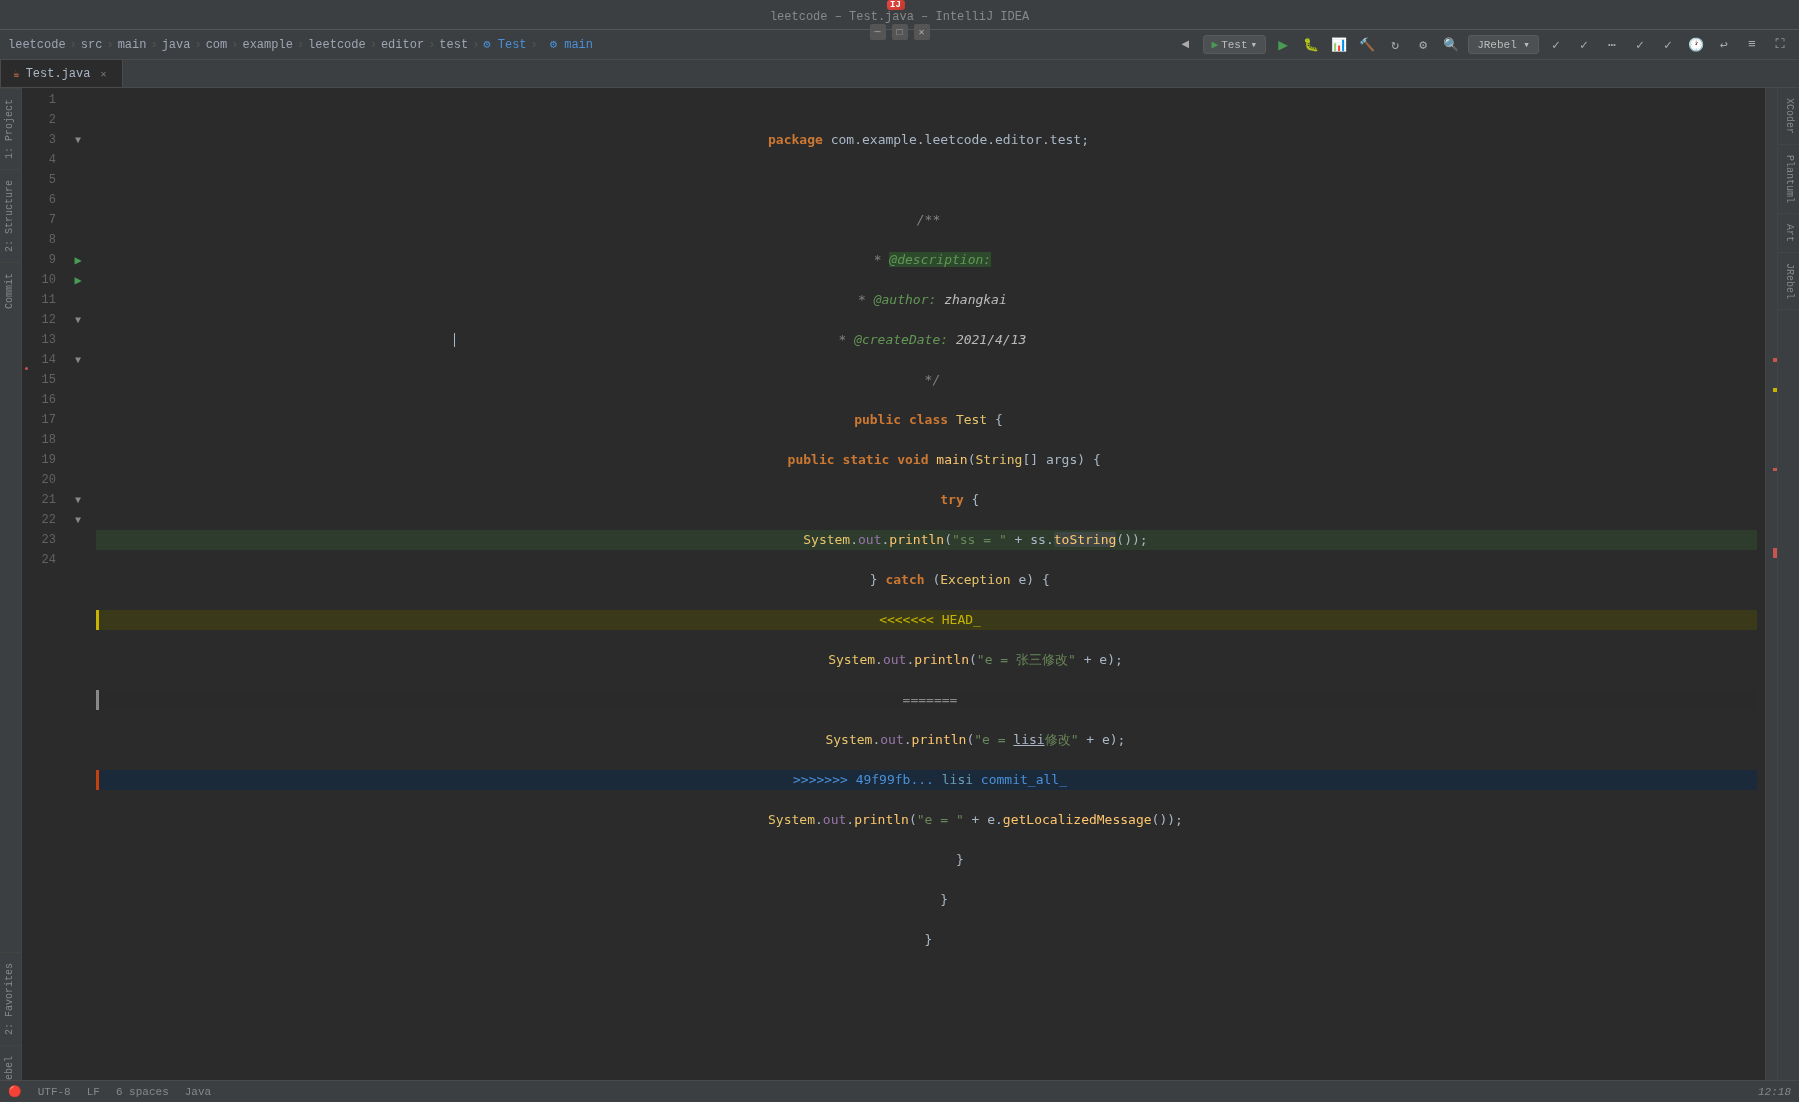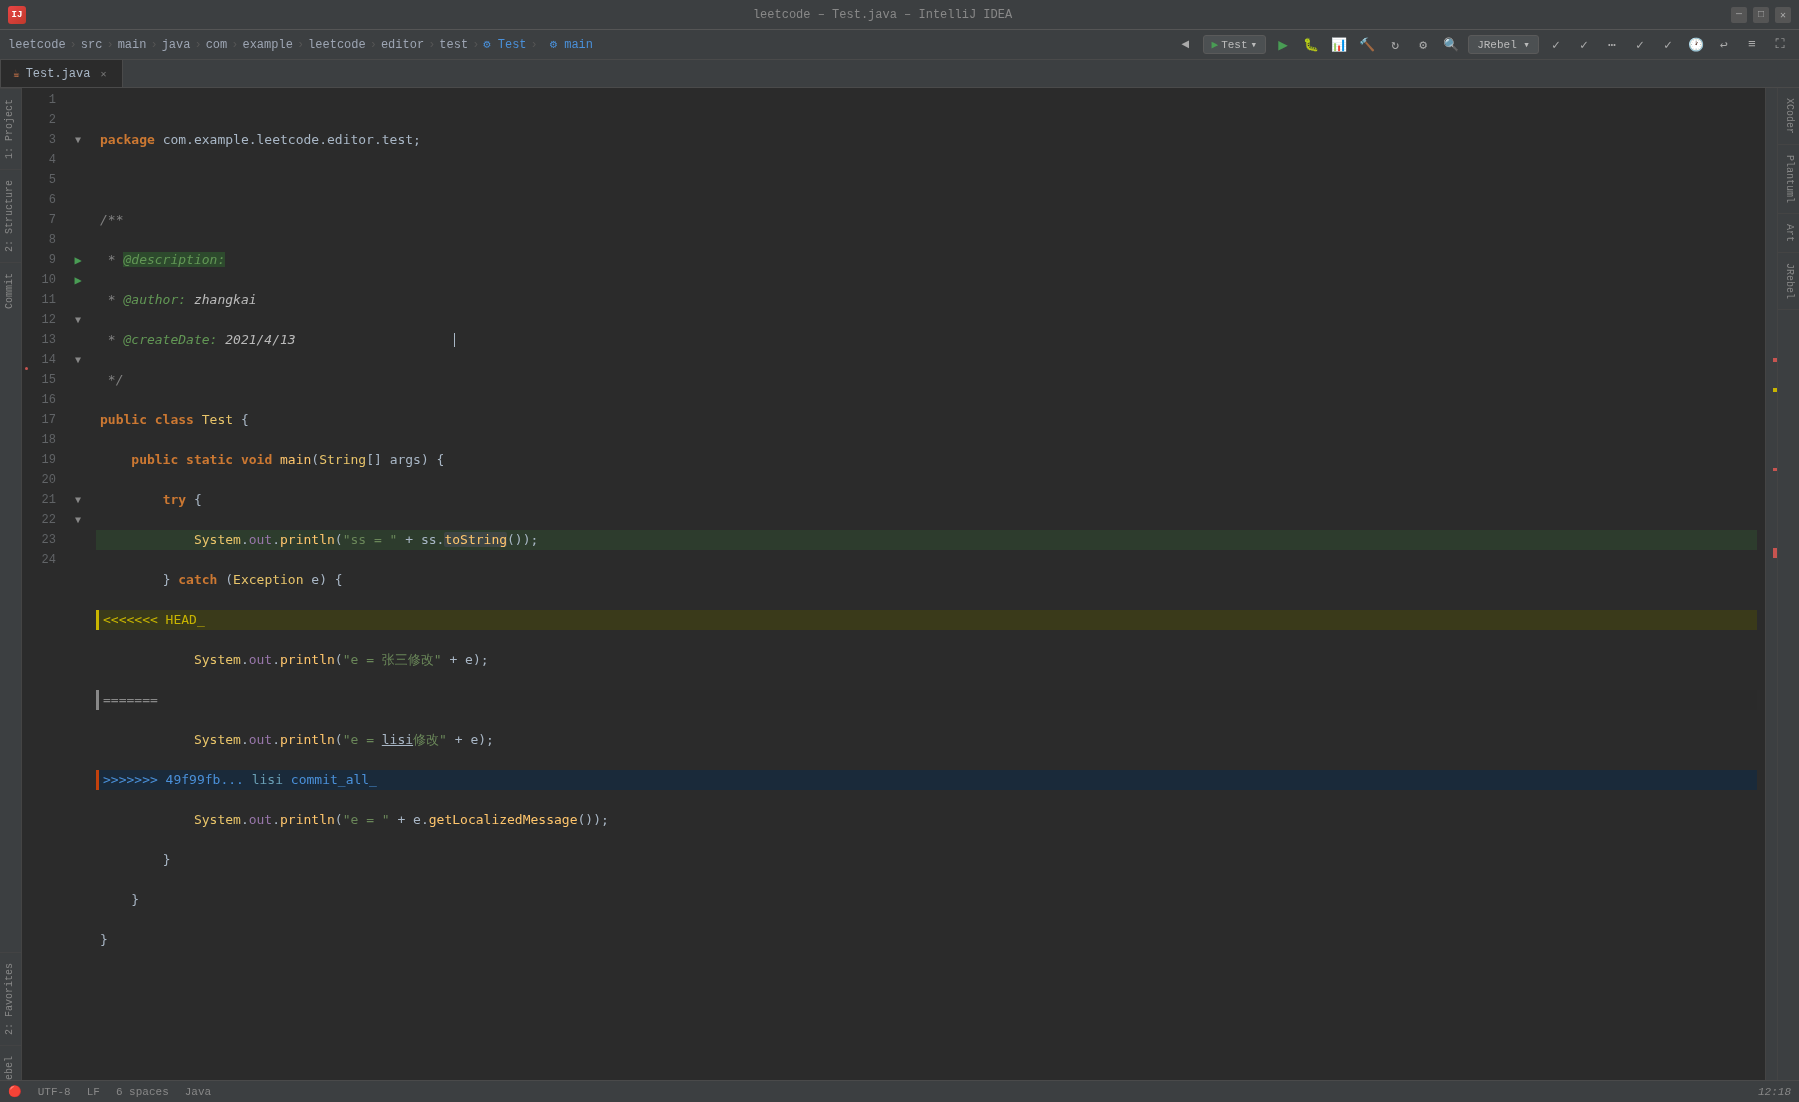--- a/index.html
+++ b/index.html
@@ -14,20 +14,21 @@
     }
 
     
     #title-bar {
       background: #3c3f41;
       height: 30px;
       display: flex;
       align-items: center;
       padding: 0 8px;
       border-bottom: 1px solid #555;
+      flex-direction: column;
     }
     #title-bar .app-icon {
       width: 18px; height: 18px;
       background: #e84545;
       border-radius: 3px;
       margin-right: 8px;
       display: flex; align-items: center; justify-content: center;
       font-size: 10px; color: white; font-weight: bold;
     }
     #title-bar .menu-items {
@@ -444,21 +445,21 @@
           <span class="fold-arrow">▼</span>
         </div>
       <div class="gutter-line">
           <span class="fold-arrow">▼</span>
         </div>
       <div class="gutter-line"></div>
       <div class="gutter-line"></div>
     </div>
 
     <div id="code-content">
-      <pre style="line-height:20px; font-size:13px;"><span class="line"><span class="kw">package</span> <span style="color:#a9b7c6;">com.example.leetcode.editor.test</span><span style="color:#a9b7c6;">;</span></span>
+      <pre style="line-height:20px; font-size:13px;text-align:center;"><span class="line"><span class="kw">package</span> <span style="color:#a9b7c6;">com.example.leetcode.editor.test</span><span style="color:#a9b7c6;">;</span></span>
 <span class="line"> </span>
 <span class="line"><span class="comment">/**</span></span>
 <span class="line"> <span class="comment">* </span><span class="javadoc-tag" style="background:#2d4a2d;">@description:</span></span>
 <span class="line"> <span class="comment">* </span><span class="javadoc-tag">@author:</span> <span class="javadoc-val">zhangkai</span></span>
 <span class="line"> <span class="comment">* </span><span class="javadoc-tag">@createDate:</span> <span class="javadoc-val">2021/4/13</span></span>
 <span class="line"> <span class="comment">*/</span></span>
 <span class="line"><span class="kw">public</span> <span class="kw">class</span> <span class="class-name">Test</span> <span style="color:#a9b7c6;">{</span></span>
 <span class="line">    <span class="kw">public</span> <span class="kw">static</span> <span class="kw">void</span> <span class="method">main</span><span style="color:#a9b7c6;">(</span><span class="class-name">String</span><span style="color:#a9b7c6;">[]</span> <span style="color:#a9b7c6;">args</span><span style="color:#a9b7c6;">)</span> <span style="color:#a9b7c6;">{</span></span>
 <span class="line">        <span class="kw">try</span> <span style="color:#a9b7c6;">{</span></span>
 <span class="line" style="background:#2d3c2d;">            <span class="class-name">System</span><span style="color:#a9b7c6;">.</span><span style="color:#9876aa;">out</span><span style="color:#a9b7c6;">.</span><span class="method">println</span><span style="color:#a9b7c6;">(</span><span class="string">"ss = "</span> <span style="color:#a9b7c6;">+</span> <span style="color:#a9b7c6;">ss.</span><span style="background:#3d4545; border-radius:2px;"><span class="method">toString</span></span><span style="color:#a9b7c6;">());</span></span>

